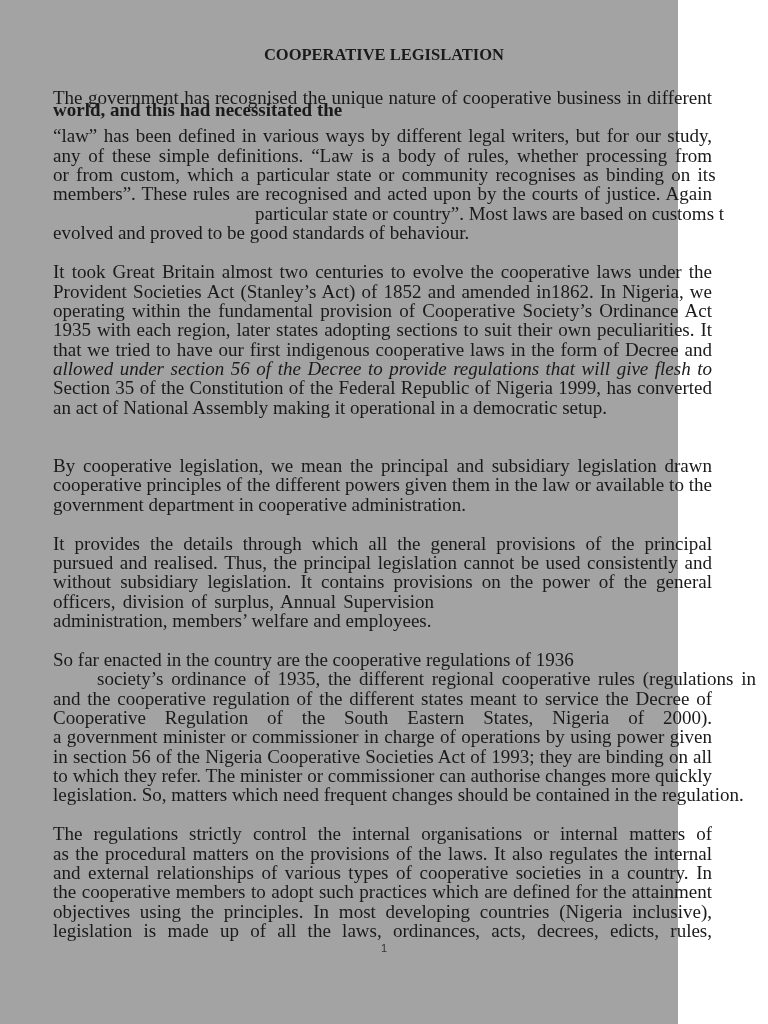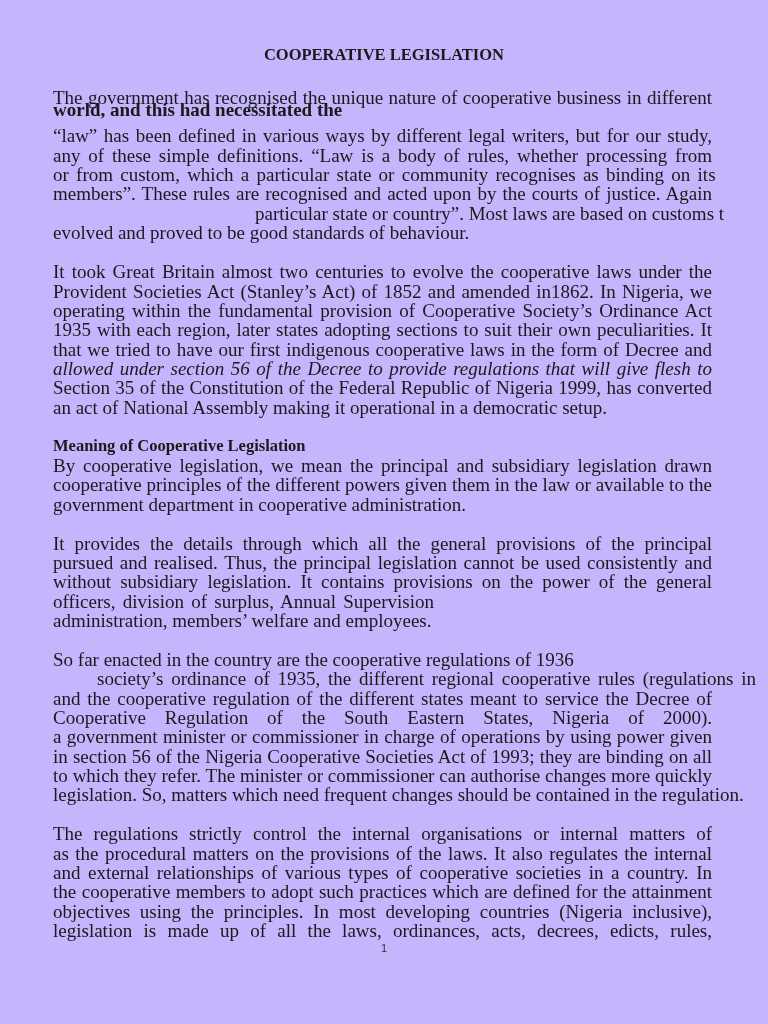--- a/index.html
+++ b/index.html
@@ -1,34 +1,33 @@
 <!DOCTYPE html>
 <html><head>
   <meta charset="utf-8">
   <style>
     html, body { margin: 0; padding: 0; background: #ffffff; }
     body { width: 768px; height: 1024px; position: relative; overflow: hidden;
            font-family: "Liberation Serif", "DejaVu Serif", serif; color: #1a1a1a; }
-    .page { position: absolute; left: 0; top: 0; width: 768px; height: 1024px; background: #c4b5fd; }
+    .page { position: absolute; left: 0; top: 0; width: 678px; height: 1024px; background: #a3a3a3; }
     .title { position: absolute; left: 0; width: 768px; top: 44px; text-align: center;
              font-weight: bold; font-size: 16.5px; line-height: 22px; letter-spacing: 0; }
     .heading1 { position: absolute; left: 53px; top: 66px; font-weight: bold; font-size: 16.5px; line-height: 22px; }
     .heading2 { position: absolute; left: 53px; top: 435px; font-weight: bold; font-size: 16.5px; line-height: 22px; }
     .line { position: absolute; left: 53px; width: 659px; font-size: 19px; line-height: 20px; white-space: nowrap; }
     .line.j { text-align: justify; text-align-last: justify; white-space: normal; height: 20px; overflow: hidden; }
     .line.indent { left: 255px; width: auto; }
     .pagenum { position: absolute; left: 0; width: 768px; top: 942px; text-align: center;
                font-family: "Liberation Sans", "DejaVu Sans", sans-serif; font-size: 11px; color: #333; }
   </style>
 </head>
 <body>
 
 <div class="page">
   <div class="title">COOPERATIVE LEGISLATION</div>
-  <div class="heading2">Meaning of Cooperative Legislation</div>
   <div id="body-lines">
       <div class="line j" style="top: 88px;">The government has recognised the unique nature of cooperative business in different parts of the</div>
       <div class="line" style="top: 100px; font-weight: bold;">world, and this had necessitated the</div>
       <div class="line j" style="top: 126px;">“law” has been defined in various ways by different legal writers, but for our study, we may consider</div>
       <div class="line j" style="top: 146px;">any of these simple definitions. “Law is a body of rules, whether processing from formal enactment</div>
       <div class="line" style="top: 165px; word-spacing: 2.5px;">or from custom, which a particular state or community recognises as binding on its</div>
       <div class="line j" style="top: 184px;">members”. These rules are recognised and acted upon by the courts of justice. Again “law consists of</div>
       <div class="line indent" style="top: 204px;">particular state or country”. Most laws are based on customs t</div>
       <div class="line" style="top: 223px;">evolved and proved to be good standards of behaviour.</div>
       <div class="line j" style="top: 262px;">It took Great Britain almost two centuries to evolve the cooperative laws under the Industrial and</div>

